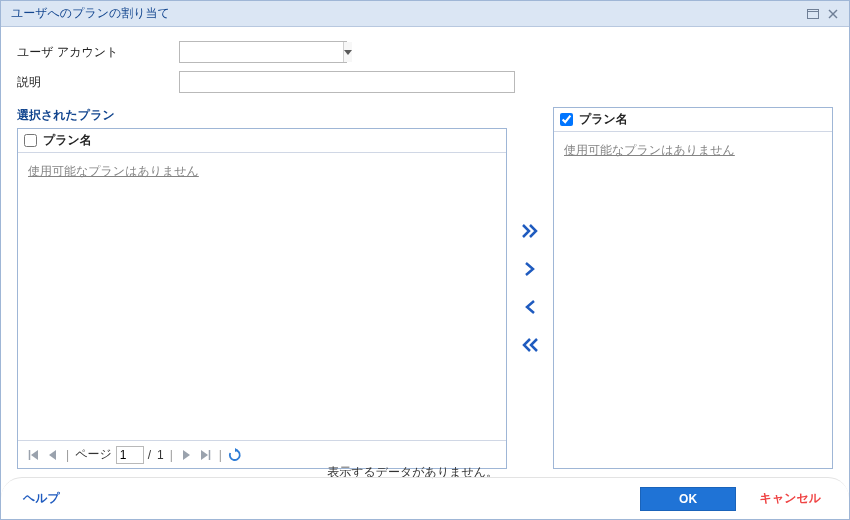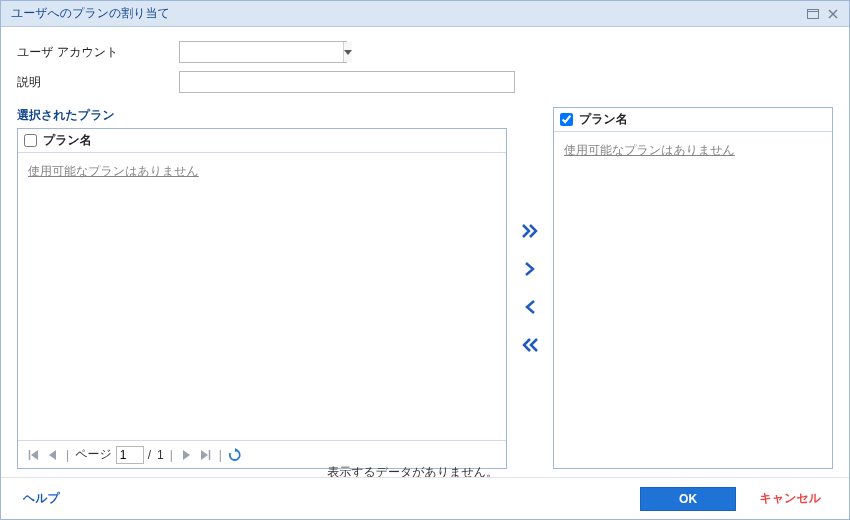--- a/index.html
+++ b/index.html
@@ -179,20 +179,21 @@
     font-size: 18px;
     font-weight: bold;
   }
   
   .footer {
     height: 42px;
     border-top: 1px solid #e3e3e3;
     display: flex; align-items: center;
     padding: 0 22px;
     gap: 18px;
+    border-radius: 21px;
   }
   .footer .help {
     color: #1f5bbf;
     font-weight: bold;
     cursor: pointer;
   }
   .footer .spacer { flex: 1; }
   .btn-primary {
     min-width: 96px; height: 24px;
     background: #1f73d6;

